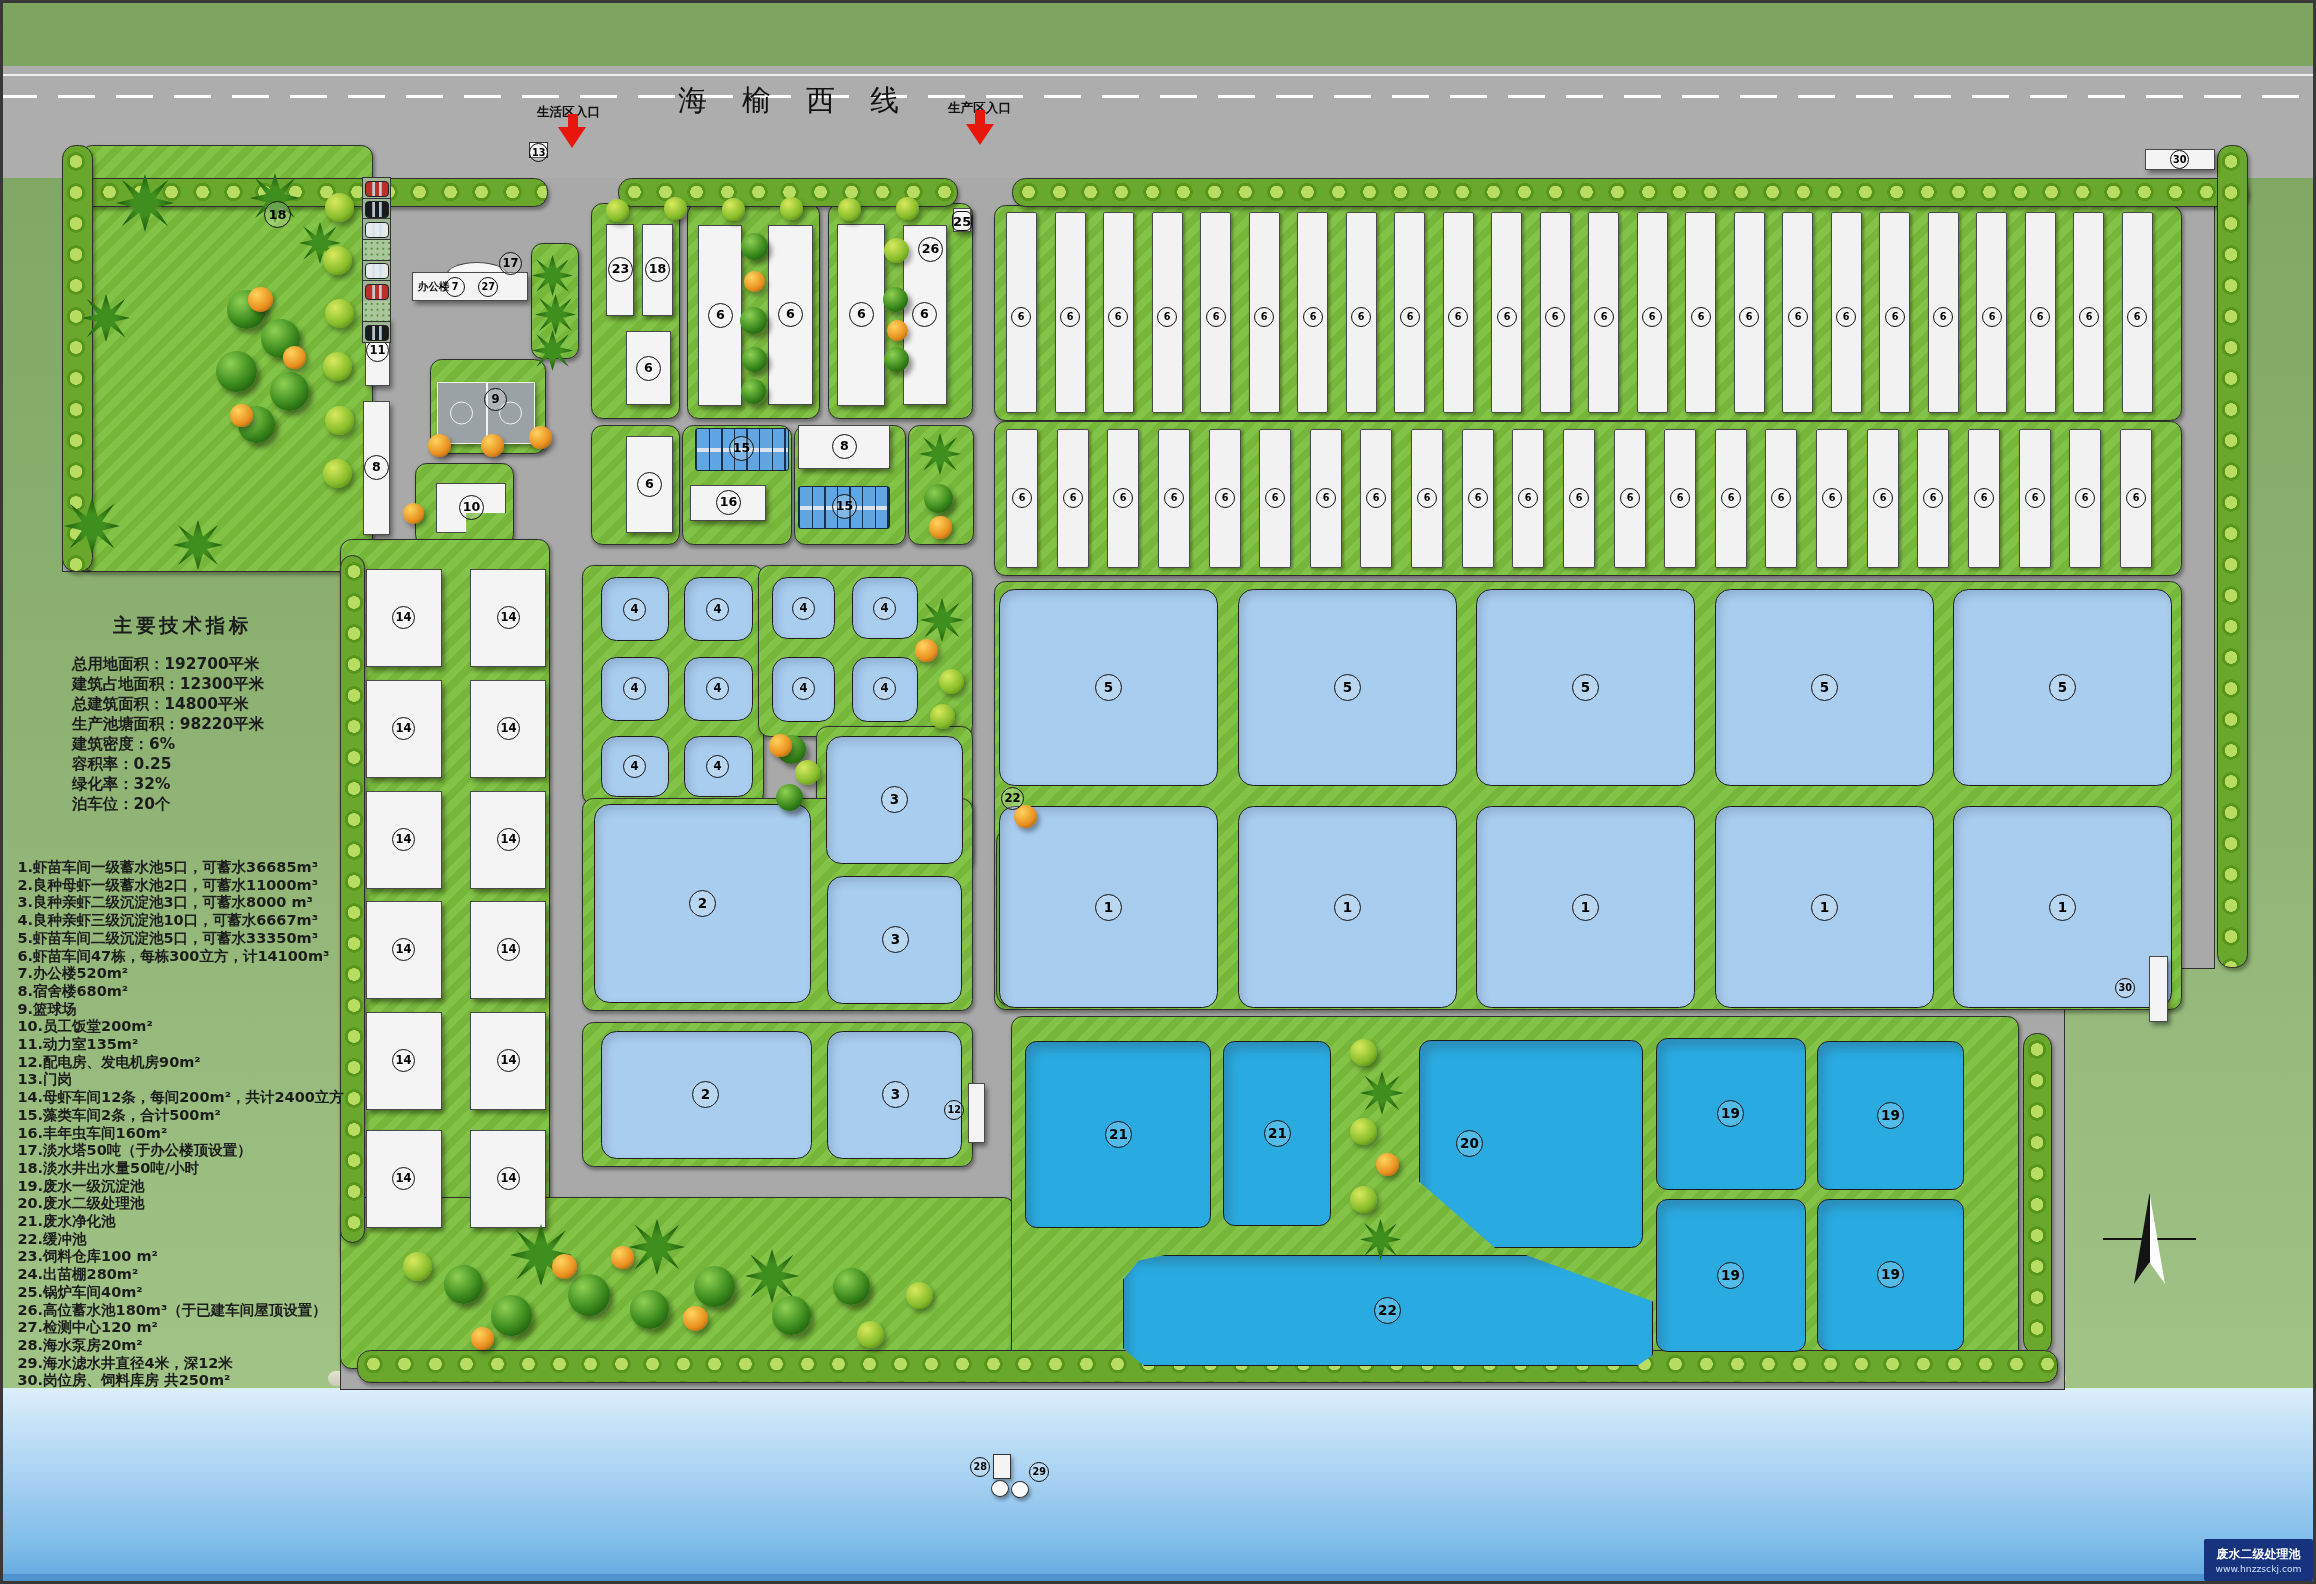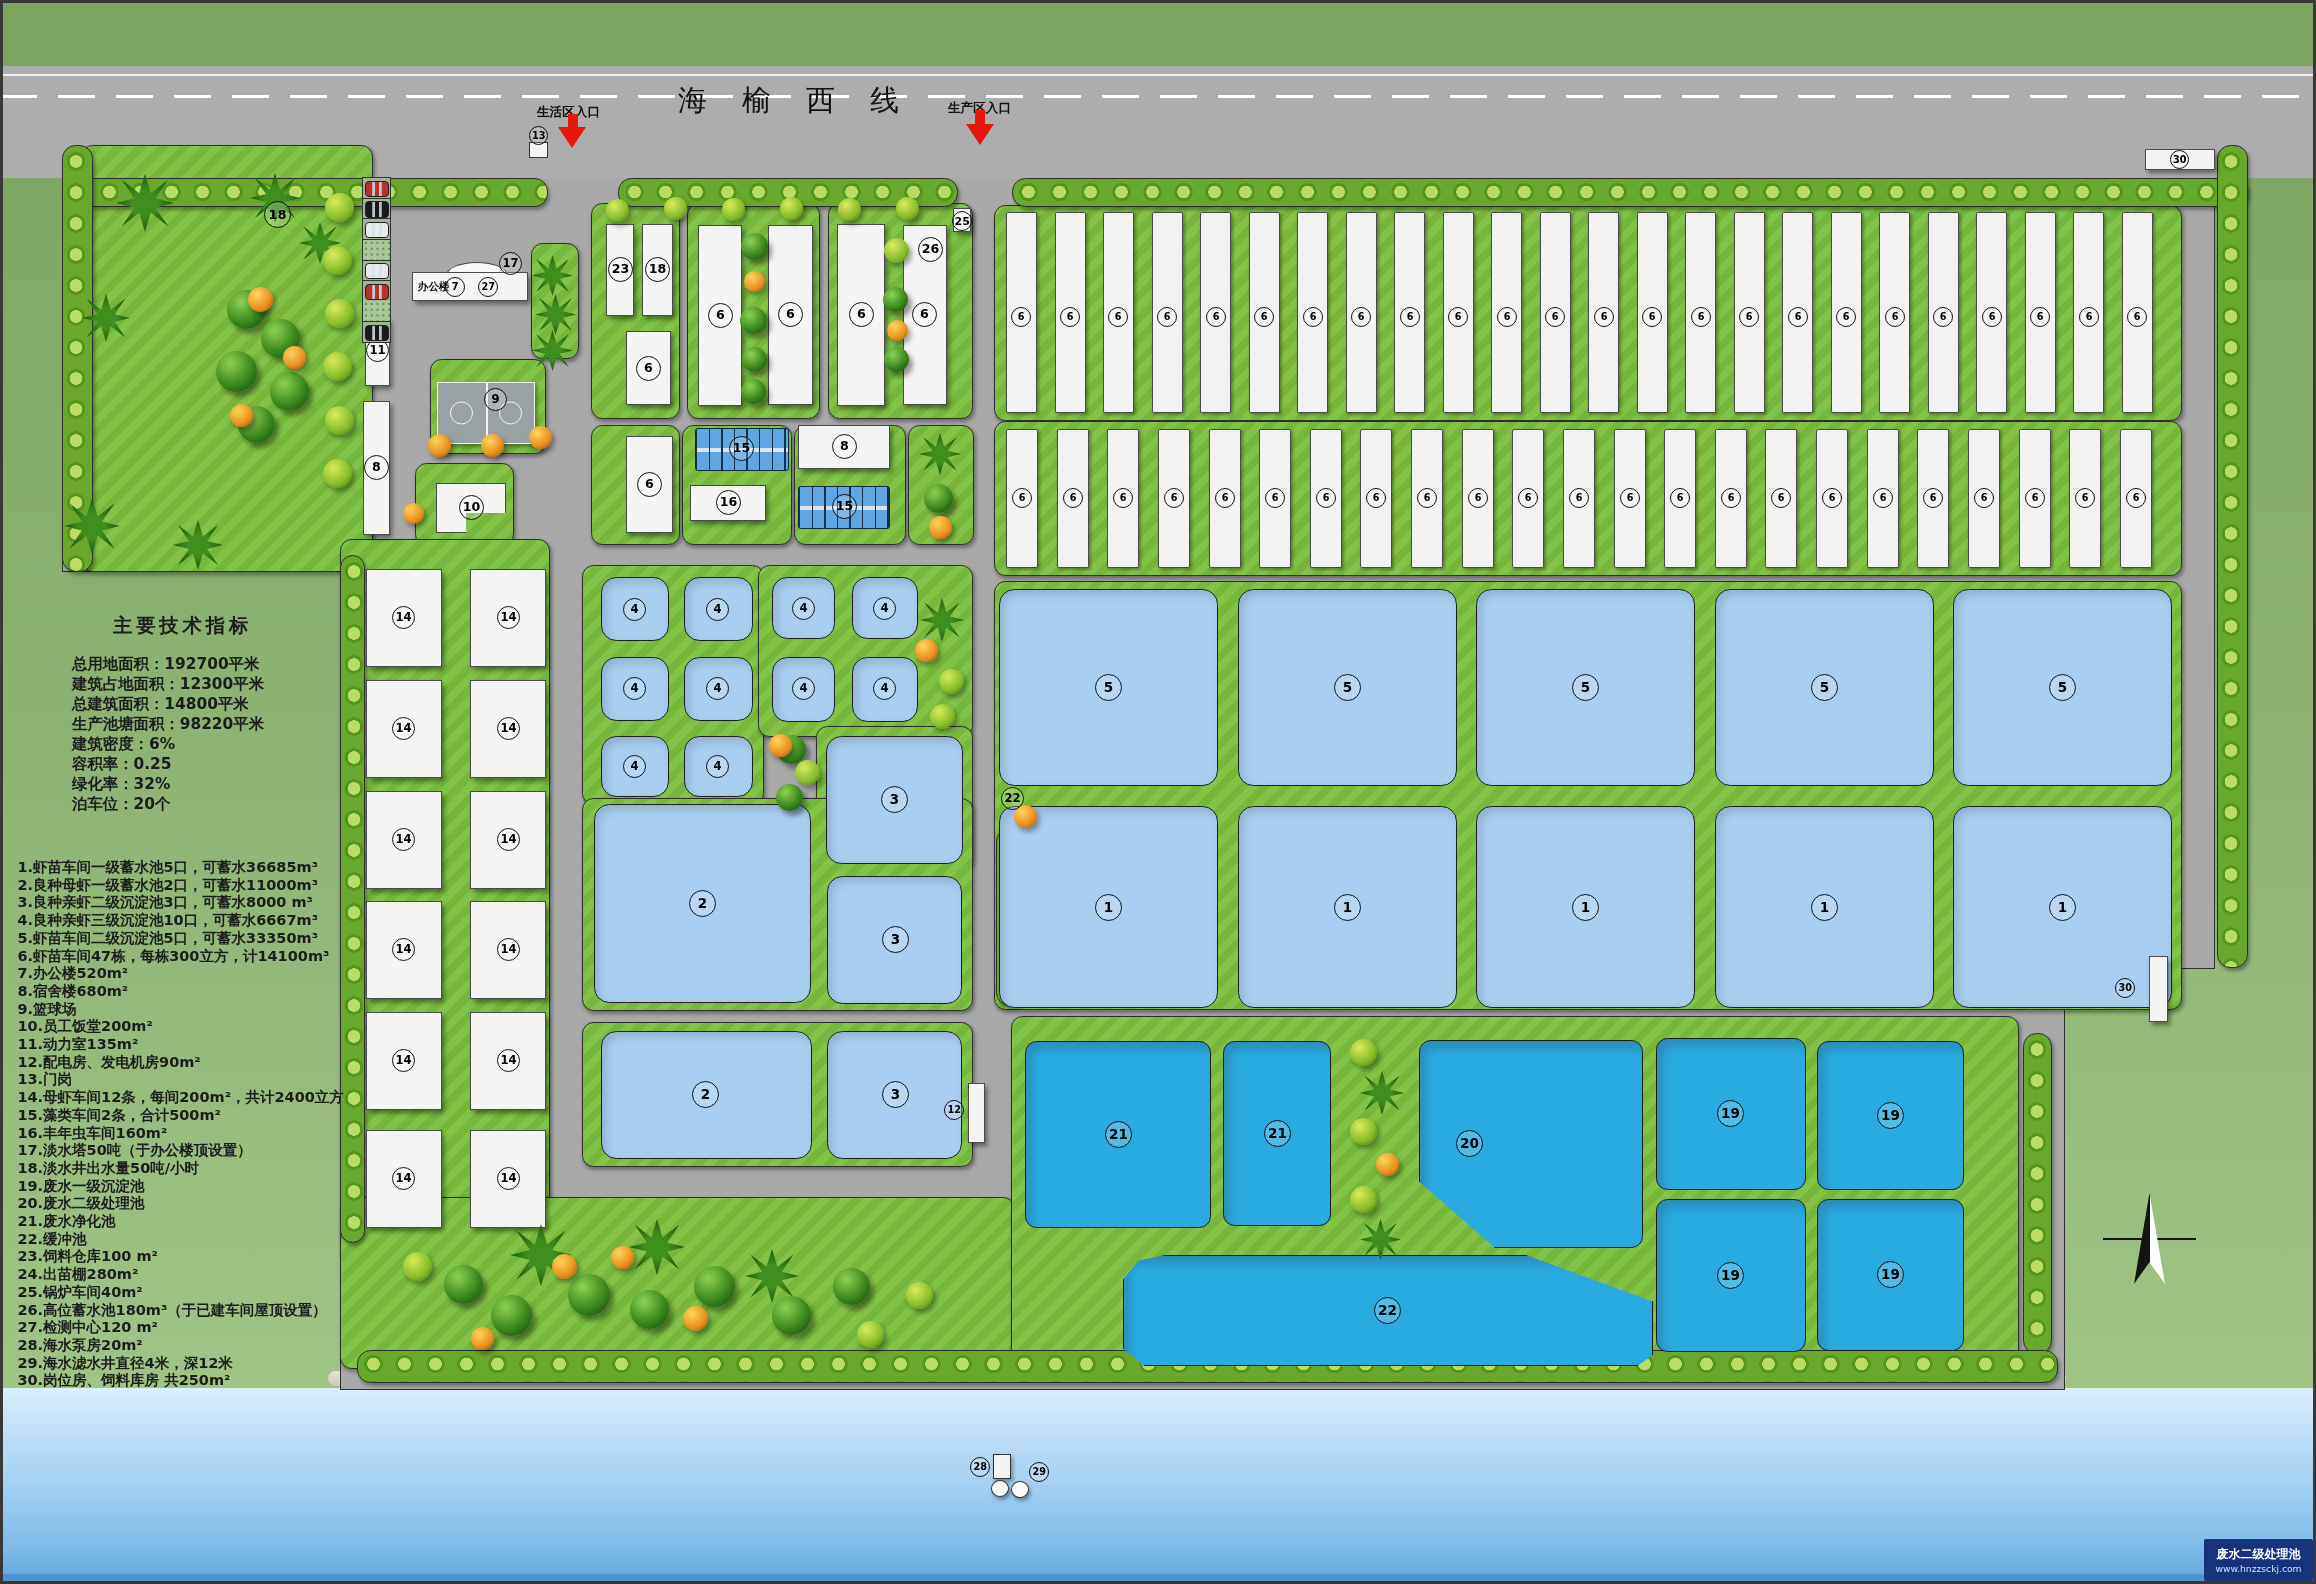--- a/index.html
+++ b/index.html
@@ -488,24 +488,24 @@
       <div class="tree" style="left: 772px; top: 1296px; width: 39px; height: 39px;"></div>
       <div class="tree" style="left: 833px; top: 1268px; width: 37px; height: 37px;"></div>
       <div class="otree" style="left: 552px; top: 1254px; width: 25px; height: 25px;"></div>
       <div class="otree" style="left: 611px; top: 1246px; width: 23px; height: 23px;"></div>
       <div class="otree" style="left: 683px; top: 1306px; width: 25px; height: 25px;"></div>
       <div class="otree" style="left: 471px; top: 1327px; width: 23px; height: 23px;"></div>
       <div class="bush" style="left: 403px; top: 1252px; width: 29px; height: 29px;"></div>
       <div class="bush" style="left: 857px; top: 1321px; width: 27px; height: 27px;"></div>
       <div class="bush" style="left: 906px; top: 1282px; width: 27px; height: 27px;"></div>
       <div class="circ" style="left: 264px; top: 201px; width: 25px; height: 25px; font-size: 13px;">18</div>
-      <div class="circ" style="left: 529px; top: 126px; width: 17.4px; height: 17.4px; font-size: 9.7px;">13</div>
+      <div class="circ" style="left: 529px; top: 143px; width: 17.4px; height: 17.4px; font-size: 9.7px;">13</div>
       <div class="circ" style="left: 499px; top: 252px; width: 21px; height: 21px; font-size: 11.6px;">17</div>
       <div class="circ" style="left: 484px; top: 388px; width: 21px; height: 21px; font-size: 11.6px;">9</div>
-      <div class="circ" style="left: 952px; top: 211px; width: 18.3px; height: 18.3px; font-size: 11px;">25</div>
+      <div class="circ" style="left: 952px; top: 211px; width: 18.3px; height: 18.3px; font-size: 13px; border-radius: 6px;">25</div>
       <div class="circ" style="left: 918px; top: 237px; width: 23px; height: 23px; font-size: 12.6px;">26</div>
       <div class="circ" style="left: 1001px; top: 787px; width: 21px; height: 21px; font-size: 11.6px;">22</div>
       <div class="circ" style="left: 2115px; top: 978px; width: 18.3px; height: 18.3px; font-size: 9.7px;">30</div>
       <div class="circ" style="left: 944px; top: 1100px; width: 18.3px; height: 18.3px; font-size: 9.7px;">12</div>
       <div class="circ" style="left: 970px; top: 1457px; width: 18.3px; height: 18.3px; font-size: 9.7px;">28</div>
       <div class="circ" style="left: 1029px; top: 1462px; width: 18.3px; height: 18.3px; font-size: 9.7px;">29</div>
       <div class="circ" style="left: 445px; top: 277px; width: 18.3px; height: 18.3px; font-size: 9.7px;">7</div>
       <div class="circ" style="left: 478px; top: 277px; width: 18.3px; height: 18.3px; font-size: 9.7px;">27</div>
     </div>
 

